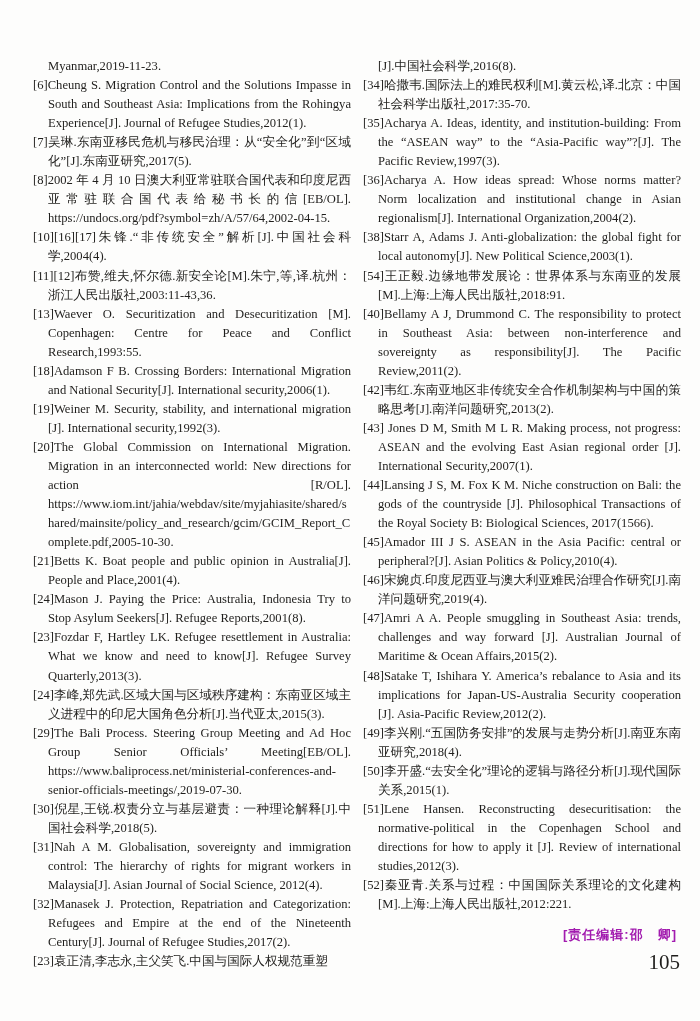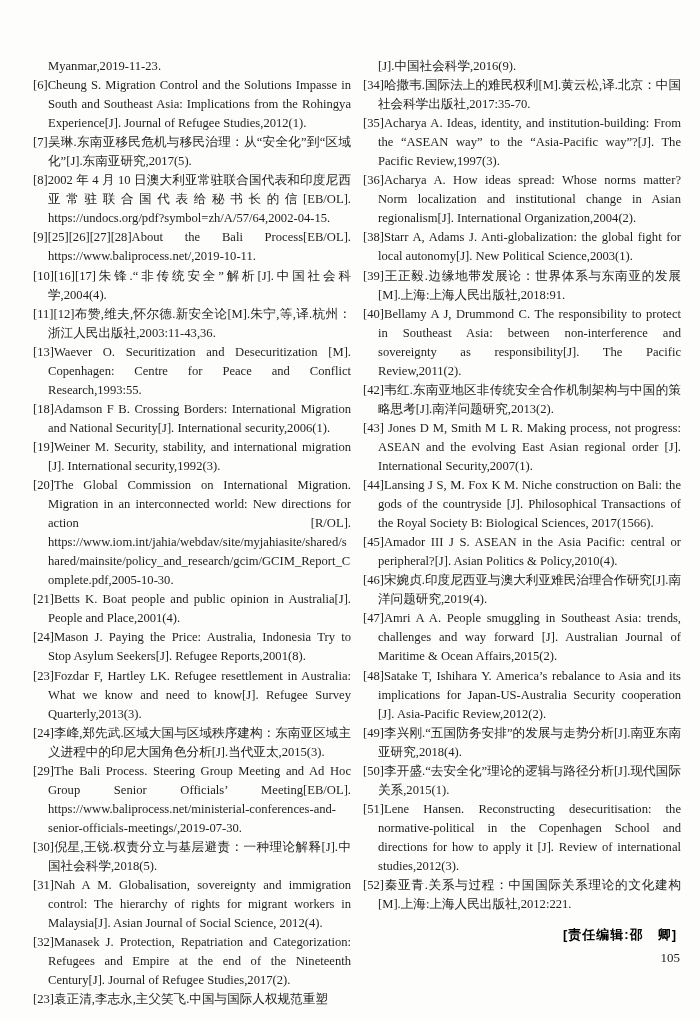--- a/index.html
+++ b/index.html
@@ -43,66 +43,65 @@
     text-indent: 0;
   }
   .footer-editor {
     margin-top: 12px;
     text-align: right;
     font-family: "Liberation Sans", "DejaVu Sans", sans-serif;
     font-weight: 700;
     font-size: 13px;
     letter-spacing: 1px;
     padding-right: 4px;
-    color: #000000;
+    color: #a21caf;
   }
   .page-number {
     text-align: right;
-    font-size: 13px;
+    font-size: 21px;
     margin-top: 6px;
     padding-right: 1px;
     font-family: "Liberation Serif", "DejaVu Serif", serif;
     color: #1f1e1c;
   }
 </style>
 </head>
 <body>
 
 <div class="page">
   <div class="columns">
     <div class="col">
         <p class="ref cont">Myanmar,2019-11-23.</p>
         <p class="ref">[6]Cheung S. Migration Control and the Solutions Impasse in South and Southeast Asia: Implications from the Rohingya Experience[J]. Journal of Refugee Studies,2012(1).</p>
         <p class="ref">[7]吴琳.东南亚移民危机与移民治理：从“安全化”到“区域化”[J].东南亚研究,2017(5).</p>
         <p class="ref">[8]2002 年 4 月 10 日澳大利亚常驻联合国代表和印度尼西亚常驻联合国代表给秘书长的信[EB/OL]. https://undocs.org/pdf?symbol=zh/A/57/64,2002-04-15.</p>
-        <p class="ref">[9][25][26][27][28]About the Bali Process[EB/OL]. https://www.baliprocess.net/,2019-10-11.</p>
         <p class="ref">[10][16][17]朱锋.“非传统安全”解析[J].中国社会科学,2004(4).</p>
         <p class="ref">[11][12]布赞,维夫,怀尔德.新安全论[M].朱宁,等,译.杭州：浙江人民出版社,2003:11-43,36.</p>
         <p class="ref">[13]Waever O. Securitization and Desecuritization [M]. Copenhagen: Centre for Peace and Conflict Research,1993:55.</p>
         <p class="ref">[18]Adamson F B. Crossing Borders: International Migration and National Security[J]. International security,2006(1).</p>
         <p class="ref">[19]Weiner M. Security, stability, and international migration [J]. International security,1992(3).</p>
         <p class="ref">[20]The Global Commission on International Migration. Migration in an interconnected world: New directions for action [R/OL]. https://www.iom.int/jahia/webdav/site/myjahiasite/shared/shared/mainsite/policy_and_research/gcim/GCIM_Report_Complete.pdf,2005-10-30.</p>
         <p class="ref">[21]Betts K. Boat people and public opinion in Australia[J]. People and Place,2001(4).</p>
         <p class="ref">[24]Mason J. Paying the Price: Australia, Indonesia Try to Stop Asylum Seekers[J]. Refugee Reports,2001(8).</p>
         <p class="ref">[23]Fozdar F, Hartley LK. Refugee resettlement in Australia: What we know and need to know[J]. Refugee Survey Quarterly,2013(3).</p>
         <p class="ref">[24]李峰,郑先武.区域大国与区域秩序建构：东南亚区域主义进程中的印尼大国角色分析[J].当代亚太,2015(3).</p>
         <p class="ref">[29]The Bali Process. Steering Group Meeting and Ad Hoc Group Senior Officials’ Meeting[EB/OL]. https://www.baliprocess.net/ministerial-conferences-and-senior-officials-meetings/,2019-07-30.</p>
         <p class="ref">[30]倪星,王锐.权责分立与基层避责：一种理论解释[J].中国社会科学,2018(5).</p>
         <p class="ref">[31]Nah A M. Globalisation, sovereignty and immigration control: The hierarchy of rights for migrant workers in Malaysia[J]. Asian Journal of Social Science, 2012(4).</p>
         <p class="ref">[32]Manasek J. Protection, Repatriation and Categorization: Refugees and Empire at the end of the Nineteenth Century[J]. Journal of Refugee Studies,2017(2).</p>
         <p class="ref">[23]袁正清,李志永,主父笑飞.中国与国际人权规范重塑</p>
       </div>
     <div class="col">
 
-    <p class="ref cont">[J].中国社会科学,2016(9).</p>
+    <p class="ref cont">[J].中国社会科学,2016(8).</p>
         <p class="ref">[34]哈撒韦.国际法上的难民权利[M].黄云松,译.北京：中国社会科学出版社,2017:35-70.</p>
         <p class="ref">[35]Acharya A. Ideas, identity, and institution-building: From the “ASEAN way” to the “Asia-Pacific way”?[J]. The Pacific Review,1997(3).</p>
         <p class="ref">[36]Acharya A. How ideas spread: Whose norms matter? Norm localization and institutional change in Asian regionalism[J]. International Organization,2004(2).</p>
         <p class="ref">[38]Starr A, Adams J. Anti-globalization: the global fight for local autonomy[J]. New Political Science,2003(1).</p>
-        <p class="ref">[39]王正毅.边缘地带发展论：世界体系与东南亚的发展[M].上海:上海人民出版社,2018:91.</p>
+        <p class="ref">[54]王正毅.边缘地带发展论：世界体系与东南亚的发展[M].上海:上海人民出版社,2018:91.</p>
         <p class="ref">[40]Bellamy A J, Drummond C. The responsibility to protect in Southeast Asia: between non-interference and sovereignty as responsibility[J]. The Pacific Review,2011(2).</p>
         <p class="ref">[42]韦红.东南亚地区非传统安全合作机制架构与中国的策略思考[J].南洋问题研究,2013(2).</p>
         <p class="ref">[43] Jones D M, Smith M L R. Making process, not progress: ASEAN and the evolving East Asian regional order [J]. International Security,2007(1).</p>
         <p class="ref">[44]Lansing J S, M. Fox K M. Niche construction on Bali: the gods of the countryside [J]. Philosophical Transactions of the Royal Society B: Biological Sciences, 2017(1566).</p>
         <p class="ref">[45]Amador III J S. ASEAN in the Asia Pacific: central or peripheral?[J]. Asian Politics &amp; Policy,2010(4).</p>
         <p class="ref">[46]宋婉贞.印度尼西亚与澳大利亚难民治理合作研究[J].南洋问题研究,2019(4).</p>
         <p class="ref">[47]Amri A A. People smuggling in Southeast Asia: trends, challenges and way forward [J]. Australian Journal of Maritime &amp; Ocean Affairs,2015(2).</p>
         <p class="ref">[48]Satake T, Ishihara Y. America’s rebalance to Asia and its implications for Japan-US-Australia Security cooperation [J]. Asia-Pacific Review,2012(2).</p>
         <p class="ref">[49]李兴刚.“五国防务安排”的发展与走势分析[J].南亚东南亚研究,2018(4).</p>
         <p class="ref">[50]李开盛.“去安全化”理论的逻辑与路径分析[J].现代国际关系,2015(1).</p>

